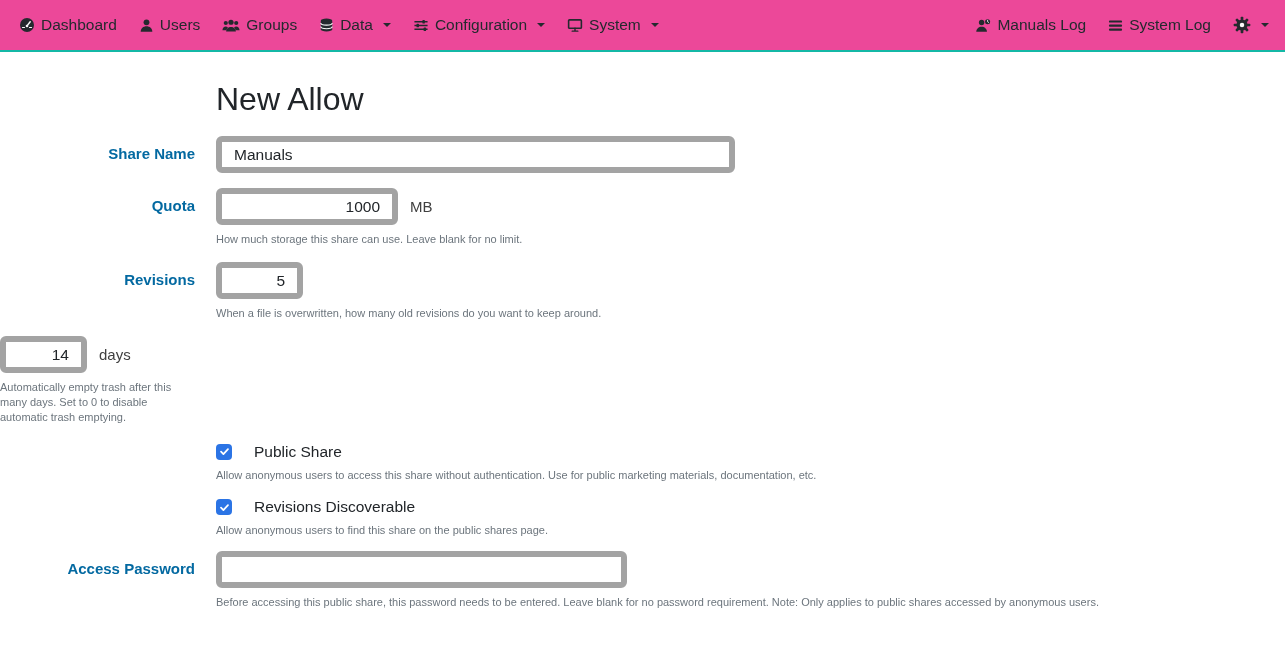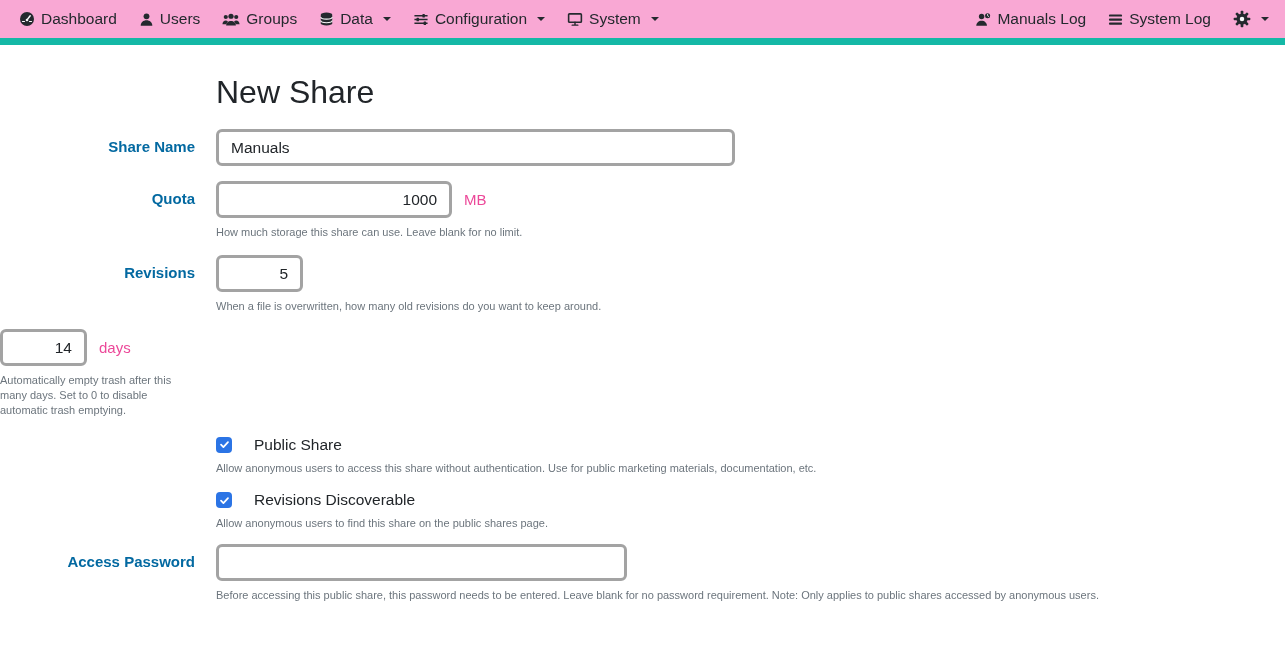--- a/index.html
+++ b/index.html
@@ -1,20 +1,20 @@
 <!DOCTYPE html>
 <html><head>
 <meta charset="utf-8">
 <style>
   * { margin:0; padding:0; box-sizing:border-box; }
   html,body { width:1285px; height:647px; background:#fff; font-family:"Liberation Sans", sans-serif; color:#212529; overflow:hidden; }
 
   
   .navbar {
-    height:45px; background:#f9a8d4; border-bottom:7px solid #14b8a6;
+    height:52px; background:#ec4899; border-bottom:2px solid #14b8a6;
     display:flex; align-items:center; justify-content:space-between;
     padding:0 10px 0 8px; font-size:15.5px;
   }
   .nav-group { display:flex; align-items:center; }
   .nav-item {
     display:flex; align-items:center; gap:6px; padding:8px 11px;
     color:#24292e; cursor:pointer; white-space:nowrap;
   }
   .nav-item svg { display:block; }
   .caret {
@@ -32,30 +32,30 @@
   .page-title {
     font-size:32px; font-weight:500; color:#212529; line-height:1.2;
     margin-bottom:18px;
   }
   .col-label {
     text-align:right; font-weight:700; font-size:15px; padding-top:9px;
     color:#0369a1;
   }
   .control-line { display:flex; align-items:center; }
   input.form-control {
-    height:37px; border:3px solid #a3a3a3; border-radius:6px;
+    height:37px; border:6px solid #a3a3a3; border-radius:6px;
     padding:6px 12px; font-size:15.5px; font-family:inherit; color:#212529;
     background:#fff; outline:none;
   }
   input.num { text-align:right; }
   .w-share { width:519px; }
-  .w-quota { width:236px; }
+  .w-quota { width:182px; }
   .w-small { width:87px; }
   .w-pass  { width:411px; }
-  .unit { margin-left:12px; font-size:15px; color:#ec4899; }
+  .unit { margin-left:12px; font-size:15px; color:#404040; }
   .help-text { margin-top:7px; font-size:11px; color:#6c757d; line-height:1.35; }
   .check-line { display:flex; align-items:center; gap:22px; padding-top:3px; }
   .checkbox {
     width:16px; height:16px; border-radius:4px; background:#2b74e5;
     display:flex; align-items:center; justify-content:center; cursor:pointer;
     flex:0 0 auto;
   }
   .check-label { font-size:15.5px; color:#212529; cursor:pointer; }
 </style>
 </head>
@@ -185,21 +185,21 @@
       <span class="caret"></span>
     </div>
 
   </div>
 </nav>
 
 <main class="main">
 
   <div class="form-row" style="margin-bottom:0;">
     <div></div>
-    <h1 class="page-title">New Share</h1>
+    <h1 class="page-title">New Allow</h1>
   </div>
 
   <div class="form-row">
     <label class="col-label">Share Name</label>
     <div class="control-line">
       <input class="form-control w-share" type="text" value="Manuals" style="">
     </div>
   </div>
 
   <div class="form-row">

